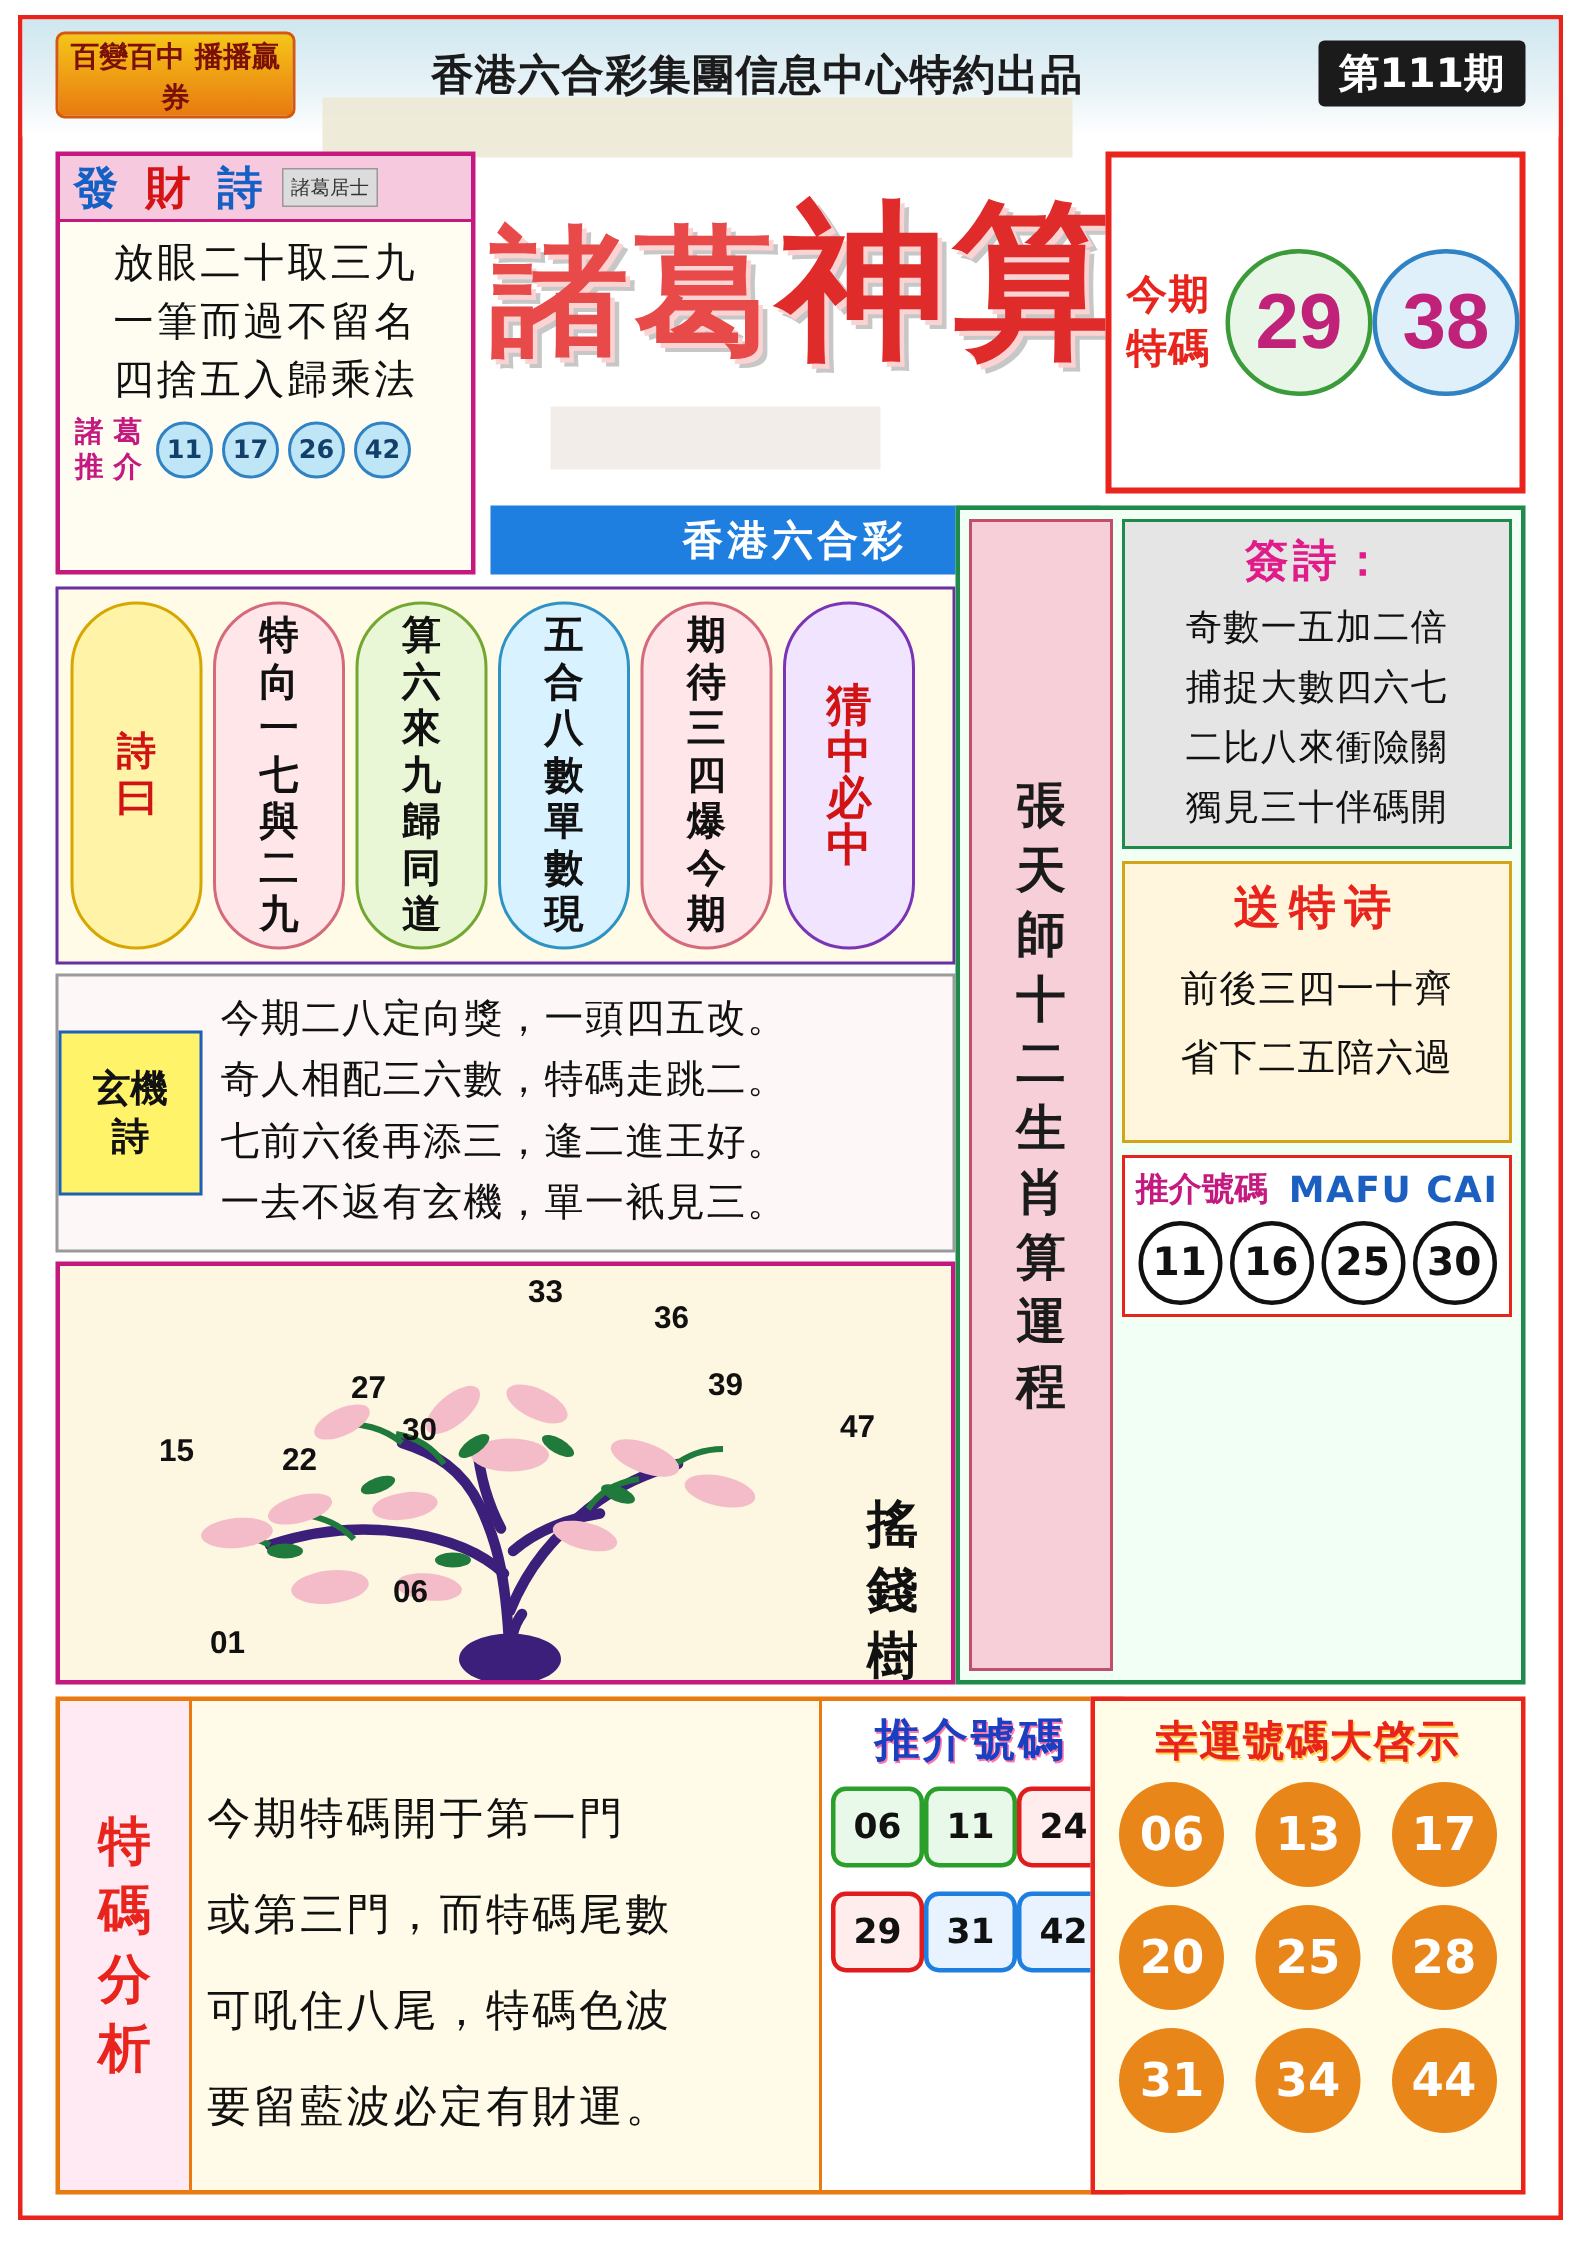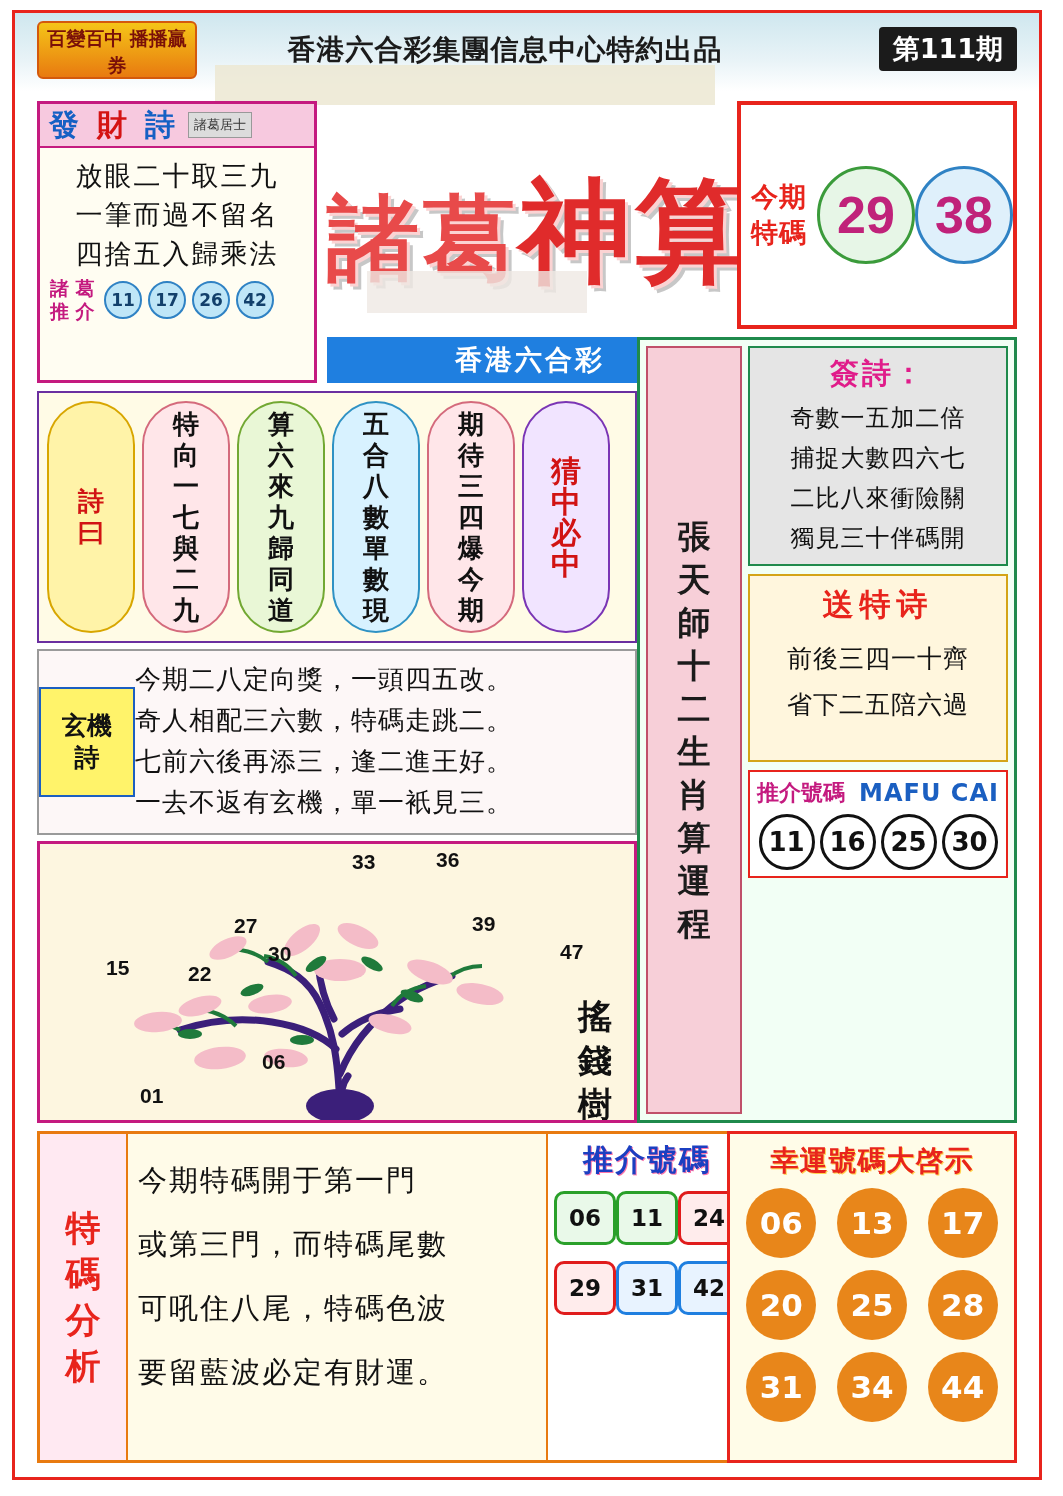--- a/index.html
+++ b/index.html
@@ -48,21 +48,21 @@
   .ball-sm{width:34px;height:34px;border-radius:50%;background:#bfe6f7;border:2px solid #2f82c4;
       color:#13406b;font-size:17px;font-weight:bold;display:flex;align-items:center;
       justify-content:center;margin-right:6px;}
 
   
   .banner{position:absolute;left:312px;top:88px;width:406px;height:282px;}
   .banner .big{position:absolute;left:0;top:12px;width:100%;height:190px;
       text-align:center;font-size:92px;font-weight:bold;
       font-family:"DejaVu Serif","Liberation Serif",serif;
       color:#e84a4a;letter-spacing:4px;
-      text-shadow:3px 3px 0 #fbd3d3, 6px 6px 0 #c7c7c7;white-space:nowrap;margin-top:44px;}
+      text-shadow:3px 3px 0 #fbd3d3, 6px 6px 0 #c7c7c7;white-space:nowrap;}
   .banner .big .w2{font-size:112px;color:#e02b2b;}
   .blue-bar{position:absolute;left:0;bottom:0;width:100%;height:46px;
       background:#1f7fe0;color:#fff;font-size:27px;font-weight:bold;
       display:flex;align-items:center;justify-content:center;letter-spacing:3px;}
   .banner-smudge{position:absolute;left:40px;top:170px;width:220px;height:42px;
       background:#efe9e3;opacity:.8;}
 
   
   .tema{position:absolute;right:22px;top:88px;width:280px;height:228px;
       border:4px solid #e8241c;background:#fff;box-sizing:border-box;display:flex;align-items:center;}
@@ -89,21 +89,21 @@
   .cap-3{background:#e9f7d6;border-color:#72a832;color:#111;}
   .cap-4{background:#d8f2ff;border-color:#2f92c4;color:#111;}
   .cap-6{background:#f1e4ff;border-color:#7a35b5;color:#d11313;font-size:30px;}
 
   
   .xuanji{position:absolute;left:22px;top:636px;width:600px;height:186px;
       border:2px solid #9a9a9a;background:#fdf7f7;box-sizing:border-box;display:flex;}
   .xuanji .lbl{width:96px;display:flex;align-items:center;justify-content:center;}
   .xuanji .lbl b{background:#fff36a;border:2px solid #1b5fc1;color:#121212;
       font-size:25px;font-weight:bold;line-height:32px;padding:21px 9px;text-align:center;}
-  .xuanji .body{flex:1;padding:8px 10px 0 0;}
+  .xuanji .body{flex:1;padding:8px 10px 0 12px;}
   .xuanji .body div{font-size:26px;line-height:41px;color:#111;letter-spacing:1px;
       font-family:"DejaVu Serif","Liberation Serif",serif;}
 
   
   .tree{position:absolute;left:22px;top:828px;width:600px;height:282px;
       border:3px solid #c41a7f;background:#fdf6e0;box-sizing:border-box;overflow:hidden;}
   .tree .num{position:absolute;font-size:21px;font-weight:bold;color:#111;
       font-family:"Liberation Sans",sans-serif;}
   .tree .yqs{position:absolute;right:22px;top:150px;font-size:34px;font-weight:bold;
       color:#111;line-height:44px;text-align:center;
@@ -133,21 +133,21 @@
   .ball-ring{width:50px;height:50px;border-radius:50%;border:3px solid #111;background:#fff;
       display:flex;align-items:center;justify-content:center;font-size:26px;font-weight:bold;color:#111;}
 
   
   .tmfx{position:absolute;left:22px;top:1118px;width:712px;height:332px;
       border:3px solid #e87a10;background:#fffbe8;box-sizing:border-box;display:flex;}
   .tmfx .lbl{width:86px;background:#ffe9f2;border-right:2px solid #e87a10;
       display:flex;align-items:center;justify-content:center;}
   .tmfx .lbl b{font-size:35px;color:#e8241c;line-height:46px;text-align:center;font-weight:bold;
       font-family:"DejaVu Serif","Liberation Serif",serif;}
-  .tmfx .body{flex:1;padding:14px 8px 0 10px;}
+  .tmfx .body{flex:1;padding:14px 8px 0 10px;margin-top:32px;}
   .tmfx .body div{font-size:29px;line-height:64px;color:#111;letter-spacing:2px;
       font-family:"DejaVu Serif","Liberation Serif",serif;}
   .tmfx .side{width:200px;border-left:2px solid #e87a10;background:#fff;padding:6px;box-sizing:border-box;}
   .tmfx .side h4{margin:0;font-size:30px;color:#1b3fc1;text-align:center;letter-spacing:2px;
       text-shadow:1px 1px 0 #f7a;}
   .hexgrid{display:flex;flex-wrap:wrap;justify-content:space-around;margin-top:10px;row-gap:16px;}
   .hex{width:56px;height:48px;display:flex;align-items:center;justify-content:center;
       font-size:23px;font-weight:bold;color:#111;background:#fff;
       border:3px solid #333;border-radius:10px;}
   .hex.g{border-color:#2aa02a;background:#e9f9e9;}
@@ -271,21 +271,21 @@
       <g fill="#1f7a3b">
         <ellipse cx="276" cy="120" rx="12" ry="5" transform="rotate(-35 276 120)"></ellipse>
         <ellipse cx="332" cy="120" rx="12" ry="5" transform="rotate(30 332 120)"></ellipse>
         <ellipse cx="212" cy="146" rx="12" ry="5" transform="rotate(-20 212 146)"></ellipse>
         <ellipse cx="372" cy="152" rx="12" ry="5" transform="rotate(22 372 152)"></ellipse>
         <ellipse cx="150" cy="190" rx="12" ry="5"></ellipse>
         <ellipse cx="262" cy="196" rx="12" ry="5"></ellipse>
       </g>
     </svg>
     <div class="num" style="left:292px;top:6px;margin-left:20px;">33</div>
-    <div class="num" style="left:396px;top:4px;">36</div>
+    <div class="num" style="left:396px;top:23px;">36</div>
     <div class="num" style="left:194px;top:70px;">27</div>
     <div class="num" style="left:432px;top:68px;">39</div>
     <div class="num" style="left:228px;top:98px;">30</div>
     <div class="num" style="left:520px;top:96px;">47</div>
     <div class="num" style="left:66px;top:112px;">15</div>
     <div class="num" style="left:148px;top:118px;">22</div>
     <div class="num" style="left:222px;top:206px;">06</div>
     <div class="num" style="left:100px;top:240px;">01</div>
     <div class="yqs">搖<br>錢<br>樹</div>
   </div>

